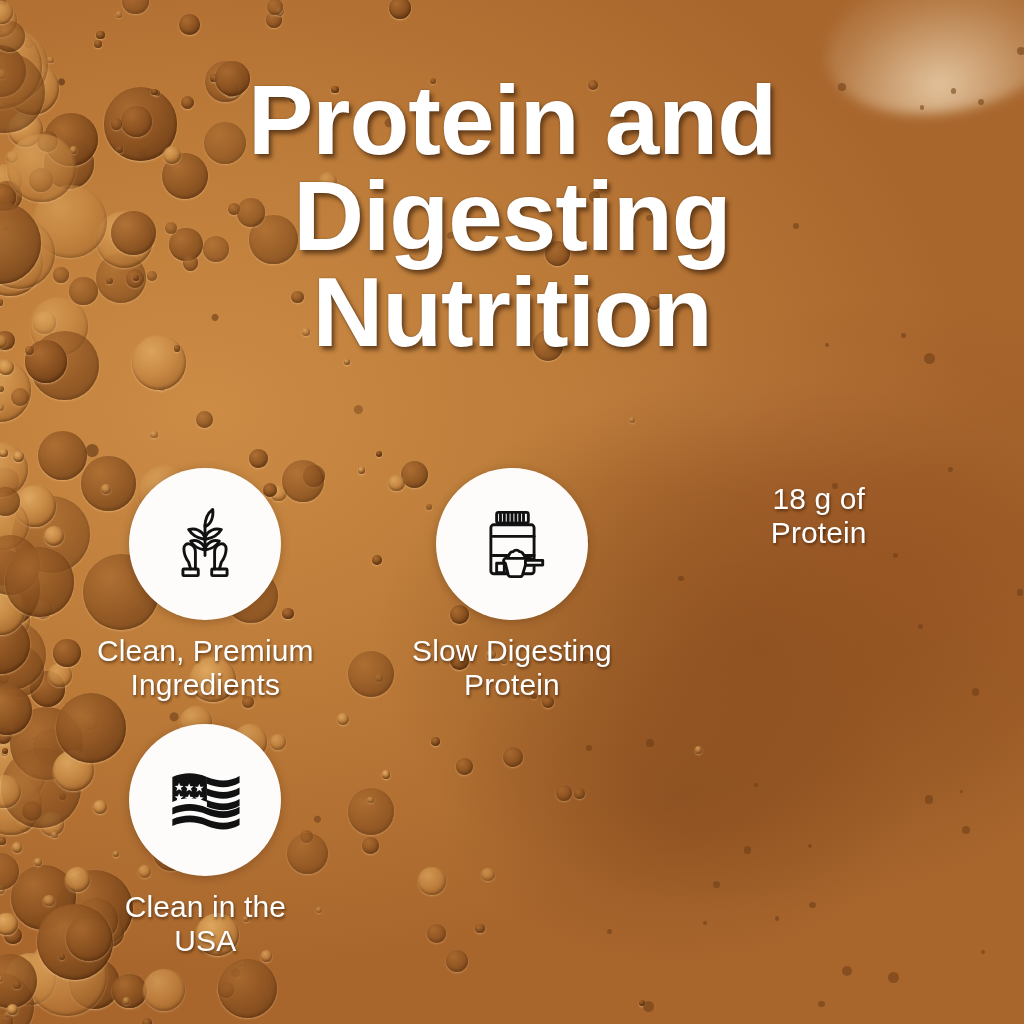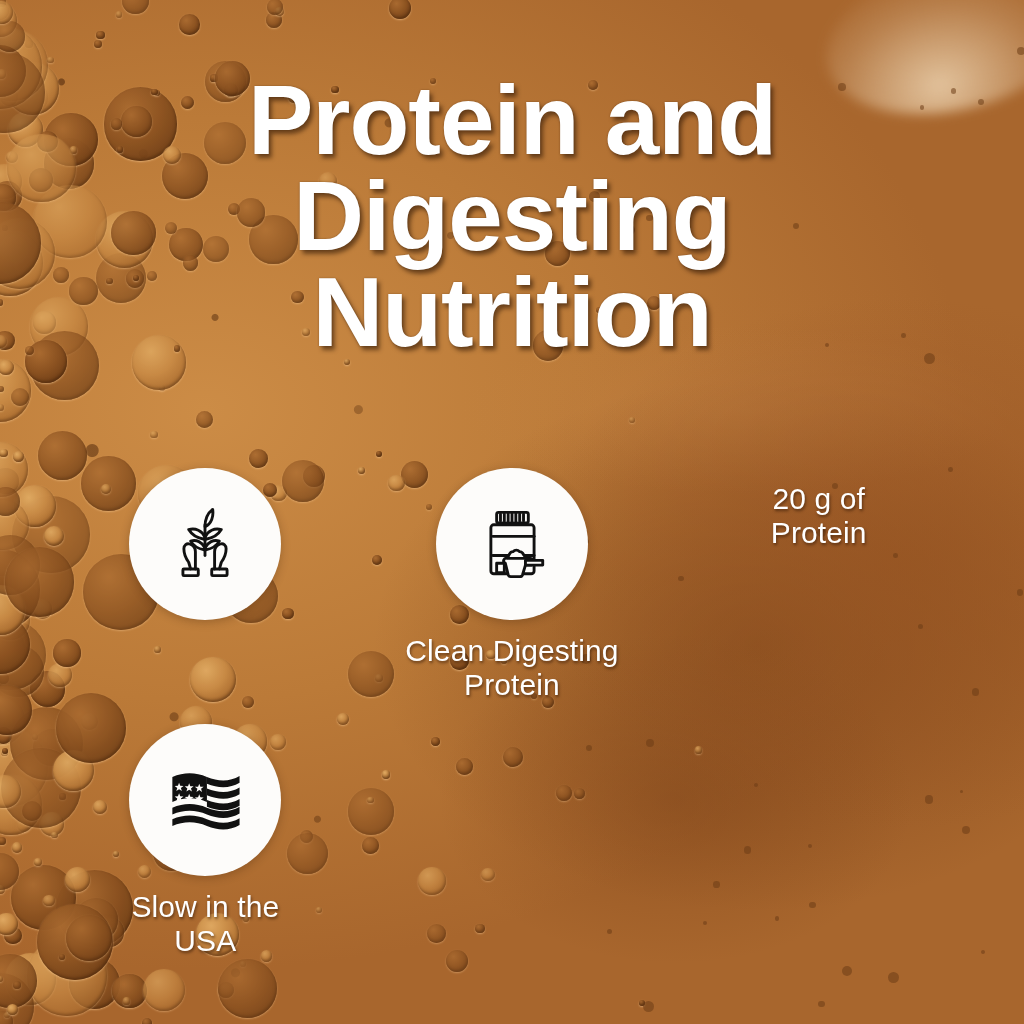--- a/index.html
+++ b/index.html
@@ -399,42 +399,44 @@
           <path d="M49 45c-7-1-13-5-16-10 7-2 14 1 17 8z"></path>
           <path d="M51 45c7-1 13-5 16-10-7-2-14 1-17 8z"></path>
           <path d="M49 56c-6-1-11-4-14-9 6-2 12 1 15 7z"></path>
           <path d="M51 56c6-1 11-4 14-9-6-2-12 1-15 7z"></path>
           <path d="M40 76V58c0-4-3-7-6-8-3-1-6 1-6 5 0 5 2 10 5 14l2 7"></path>
           <path d="M60 76V58c0-4 3-7 6-8 3-1 6 1 6 5 0 5-2 10-5 14l-2 7"></path>
           <rect x="27" y="76" width="16" height="7" rx="1"></rect>
           <rect x="57" y="76" width="16" height="7" rx="1"></rect>
         </svg>
       </div>
+      <div class="cap">Clean, Premium
+Ingredients</div>
     </div>
 
     <div class="cell">
       <div class="disc">
         <svg viewBox="0 0 100 100" fill="none" stroke="#111" stroke-width="3" stroke-linecap="round" stroke-linejoin="round">
           <rect x="34" y="17" width="33" height="11" rx="2"></rect>
           <path d="M38 19v7M42 19v7M46 19v7M50 19v7M54 19v7M58 19v7M62 19v7"></path>
           <path d="M31 30h39a3 3 0 0 1 3 3v45a3 3 0 0 1-3 3H31a3 3 0 0 1-3-3V33a3 3 0 0 1 3-3z"></path>
           <path d="M30 42h43"></path>
           <path d="M30 62h43"></path>
           <path d="M34 70h8v10h-8z"></path>
           <path d="M51 58c-2 0-3 1-4 3l-2 4h20l-3-4c-1-2-2-3-4-3-2-2-5-2-7 0z" fill="#fdfcfa"></path>
           <path d="M45 65h24a2 2 0 0 1 2 2v3a2 2 0 0 1-2 2h-5l-3 10a3 3 0 0 1-3 2h-9a3 3 0 0 1-3-2l-3-12a2 2 0 0 1 2-5z" fill="#fdfcfa"></path>
           <path d="M64 67h18v5H64z" fill="#fdfcfa"></path>
         </svg>
       </div>
-      <div class="cap">Clean Digesting
+      <div class="cap">Slow Digesting
 Protein</div>
     </div>
 
     <div class="cell">
-      <div class="cap">20 g of
+      <div class="cap">18 g of
 Protein</div>
     </div>
 
 
 
     <div class="cell">
       <div class="disc">
         <svg viewBox="0 0 100 100">
           <g fill="#111">
             <path d="M16 26c12-5 24-5 36 0v26c-12-5-24-5-36 0z"></path>
@@ -447,18 +449,18 @@
           <g fill="#fdfcfa">
             <path d="M23 32l1.2 3.2 3.4.1-2.7 2.1 1 3.3-2.9-2-2.9 2 1-3.3-2.7-2.1 3.4-.1z"></path>
             <path d="M33.5 32.5l1.2 3.2 3.4.1-2.7 2.1 1 3.3-2.9-2-2.9 2 1-3.3-2.7-2.1 3.4-.1z"></path>
             <path d="M44 33l1.2 3.2 3.4.1-2.7 2.1 1 3.3-2.9-2-2.9 2 1-3.3-2.7-2.1 3.4-.1z"></path>
             <path d="M23 43l1.2 3.2 3.4.1-2.7 2.1 1 3.3-2.9-2-2.9 2 1-3.3-2.7-2.1 3.4-.1z"></path>
             <path d="M33.5 43.5l1.2 3.2 3.4.1-2.7 2.1 1 3.3-2.9-2-2.9 2 1-3.3-2.7-2.1 3.4-.1z"></path>
             <path d="M44 44l1.2 3.2 3.4.1-2.7 2.1 1 3.3-2.9-2-2.9 2 1-3.3-2.7-2.1 3.4-.1z"></path>
           </g>
         </svg>
       </div>
-      <div class="cap">Slow in the
+      <div class="cap">Clean in the
 USA</div>
     </div>
 
   </div>
 </div>
 
 </body></html>

